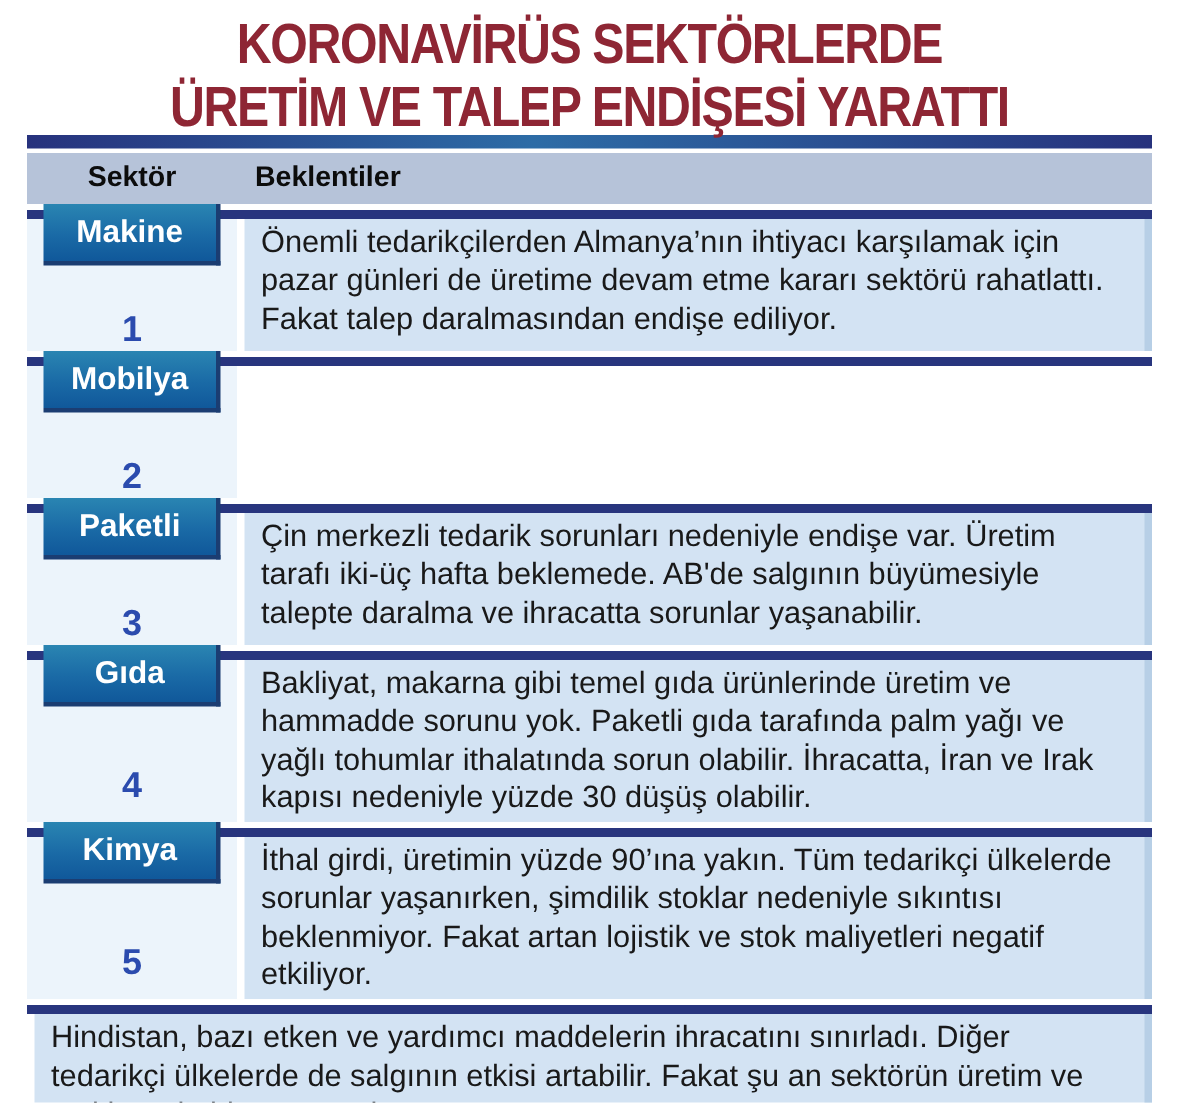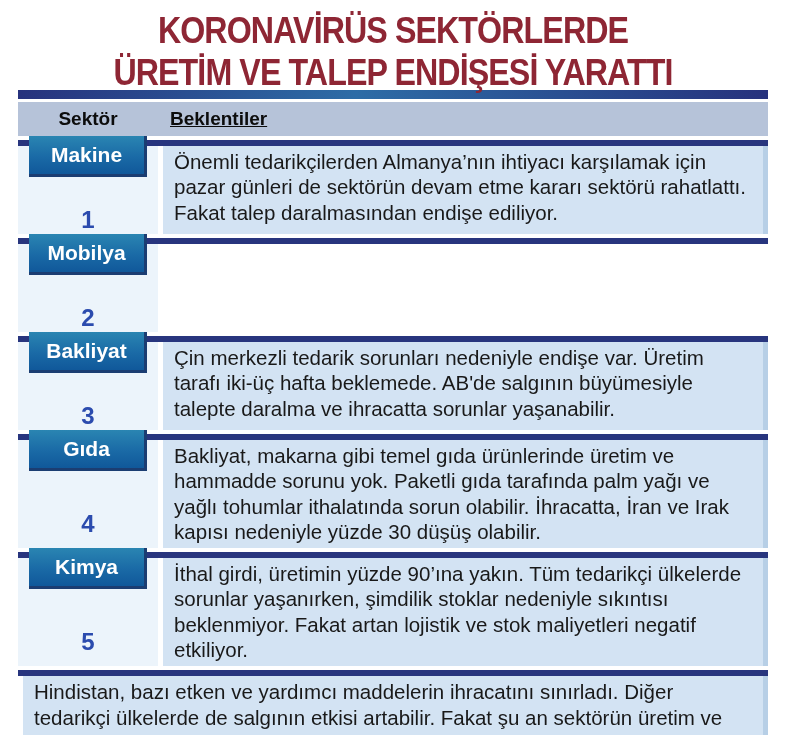--- a/index.html
+++ b/index.html
@@ -39,21 +39,21 @@
     display: flex;
     align-items: center;
     height: 34px;
     margin-top: 3px;
     background: #b6c3d9;
     font-weight: bold;
     font-size: 19px;
     color: #0c0c0c;
   }
   .header-sector { width: 140px; text-align: center; }
-  .header-expect { padding-left: 12px; text-decoration: underline; }
+  .header-expect { padding-left: 12px; }
 
   
   .row {
     position: relative;
     margin-top: 4px;
     padding-top: 6px;
   }
   .row-bar {
     position: absolute;
     top: 0; left: 0; right: 0;
@@ -139,40 +139,40 @@
     </div>
 
     <div class="row">
       <div class="row-bar"></div>
       <div class="row-body">
         <div class="left-cell">
           <div class="sector-box">Makine</div>
           <div class="row-num">1</div>
         </div>
         <div class="right-cell">
-          <p>Önemli tedarikçilerden Almanya’nın ihtiyacı karşılamak için pazar günleri de sektörün devam etme kararı sektörü rahatlattı. Fakat talep daralmasından endişe ediliyor.</p>
+          <p>Önemli tedarikçilerden Almanya’nın ihtiyacı karşılamak için pazar günleri de üretime devam etme kararı sektörü rahatlattı. Fakat talep daralmasından endişe ediliyor.</p>
         </div>
       </div>
     </div>
 
     <div class="row">
       <div class="row-bar"></div>
       <div class="row-body">
         <div class="left-cell">
           <div class="sector-box">Mobilya</div>
           <div class="row-num">2</div>
         </div>
       </div>
     </div>
 
     <div class="row">
       <div class="row-bar"></div>
       <div class="row-body">
         <div class="left-cell">
-          <div class="sector-box">Bakliyat</div>
+          <div class="sector-box">Paketli</div>
           <div class="row-num">3</div>
         </div>
         <div class="right-cell">
           <p>Çin merkezli tedarik sorunları nedeniyle endişe var. Üretim tarafı iki-üç hafta beklemede. AB'de salgının büyümesiyle talepte daralma ve ihracatta sorunlar yaşanabilir.</p>
         </div>
       </div>
     </div>
 
     <div class="row">
       <div class="row-bar"></div>

